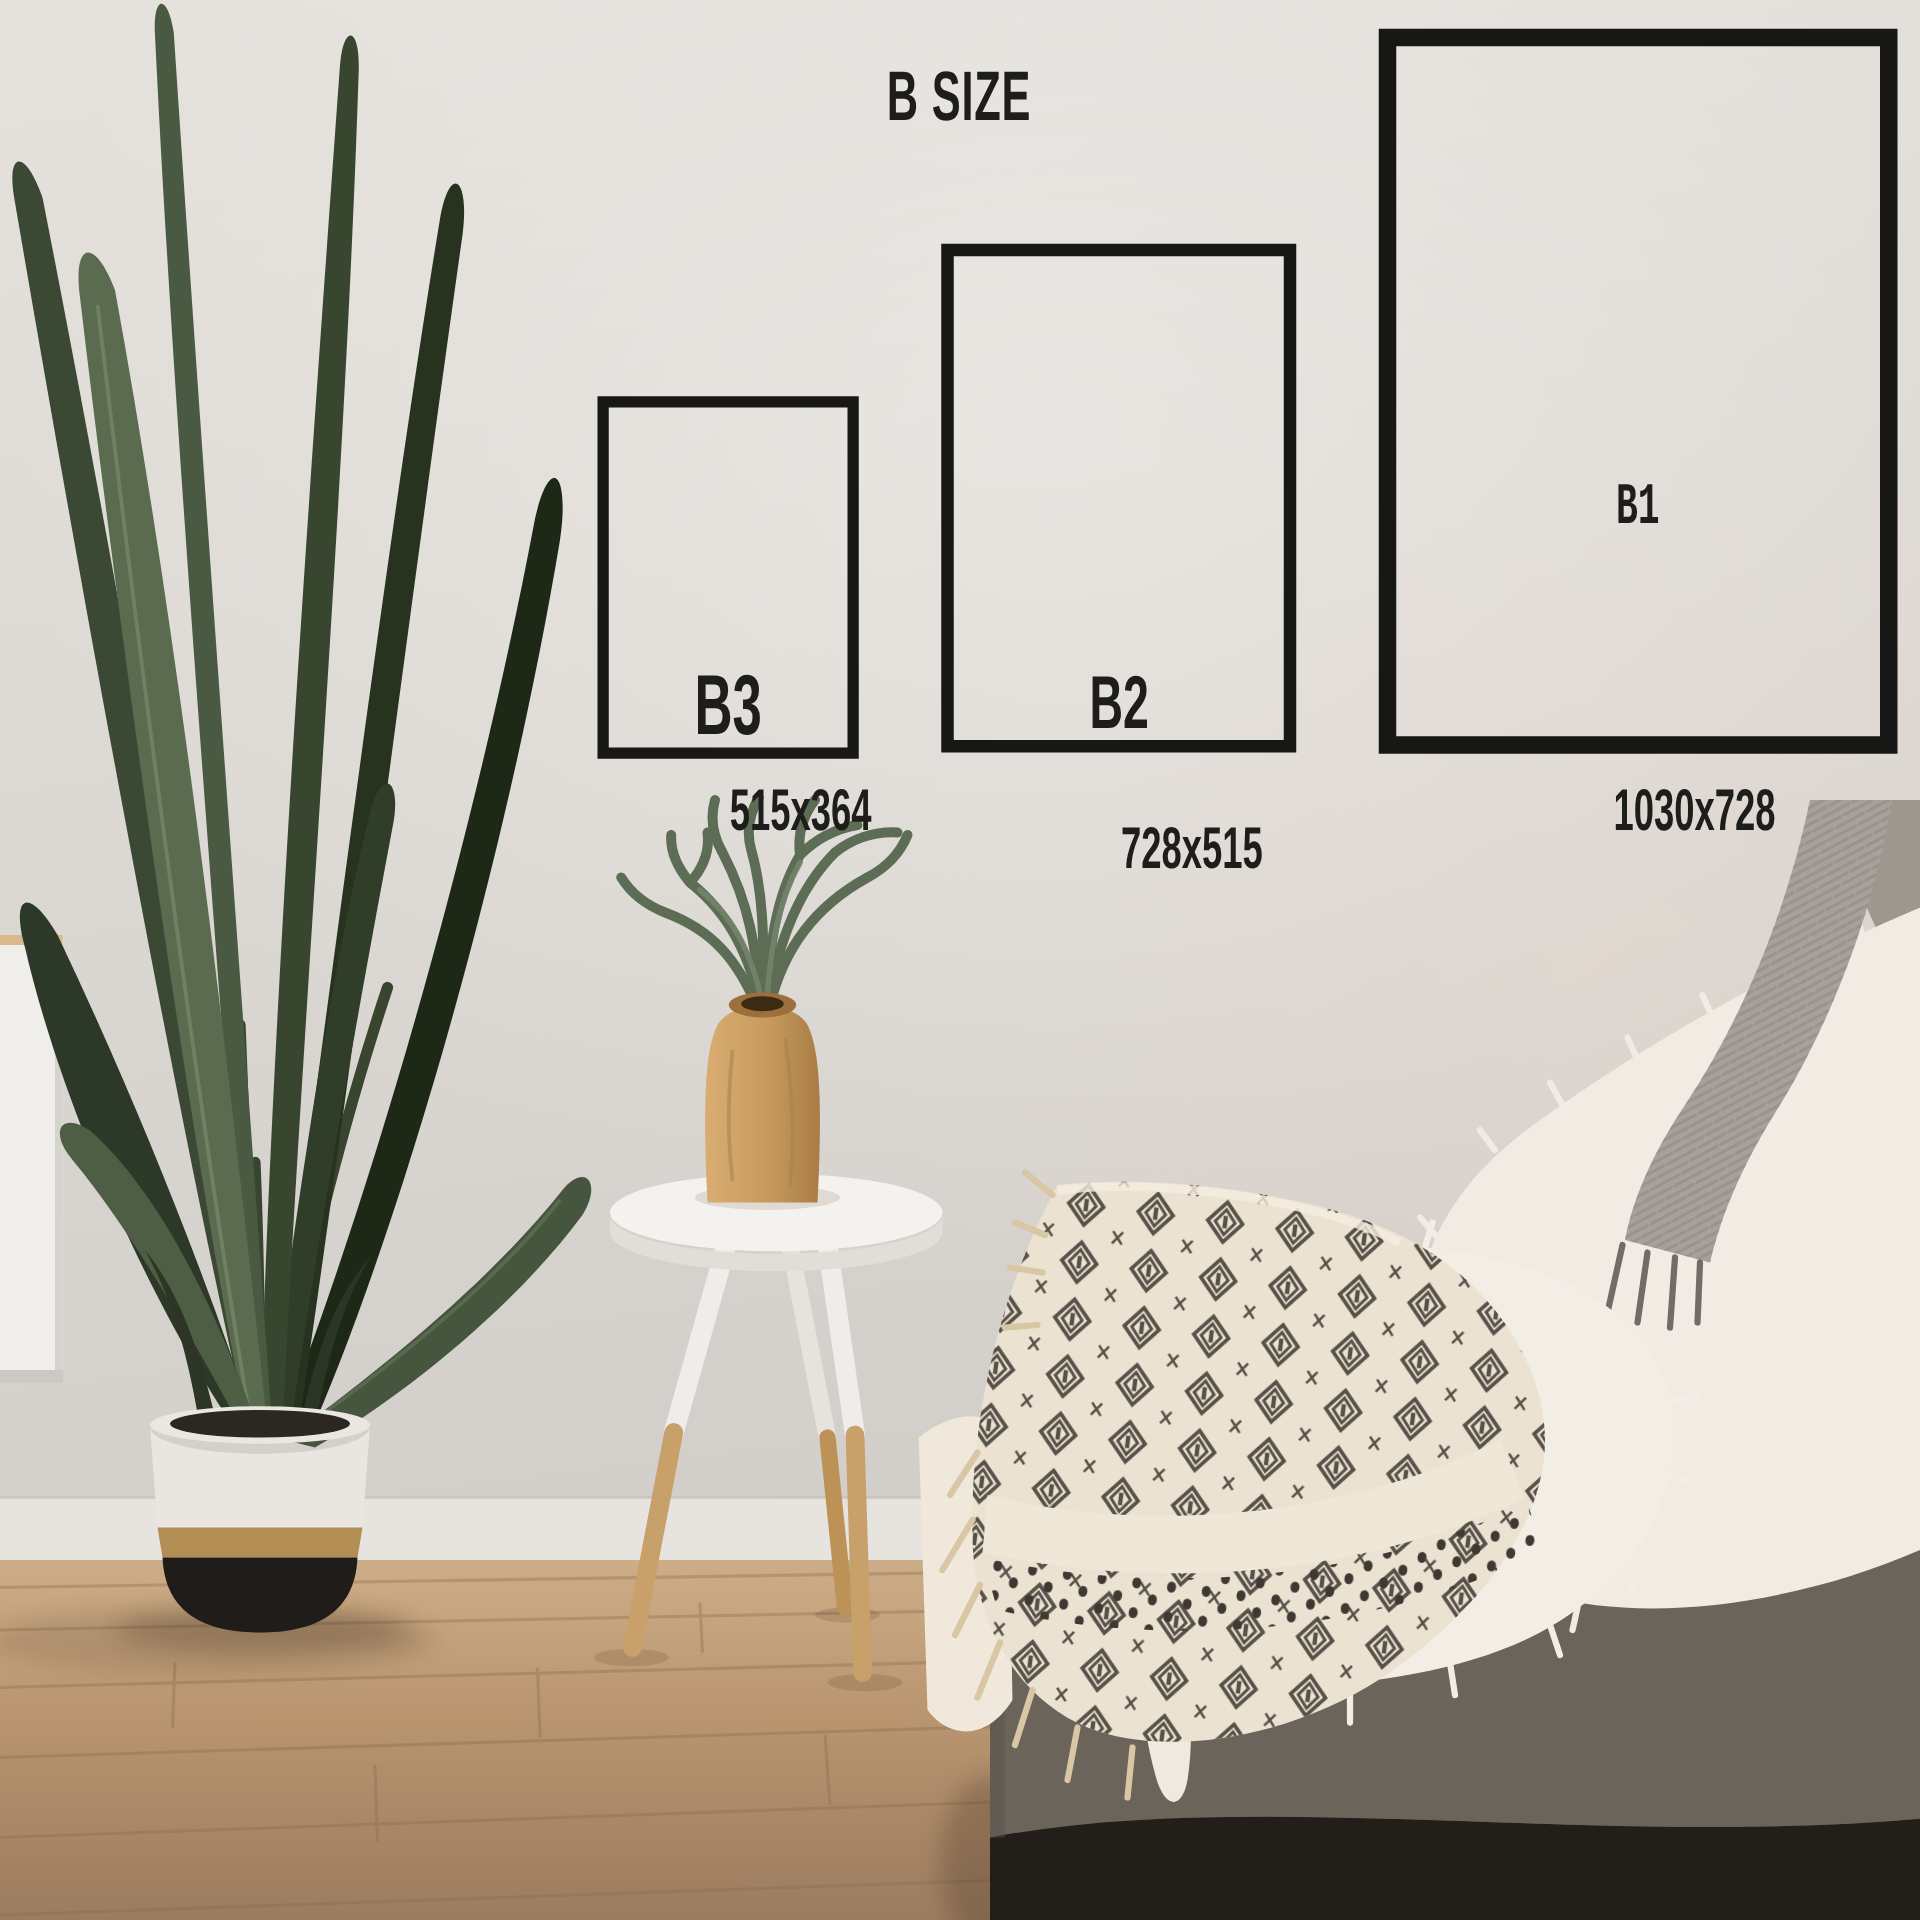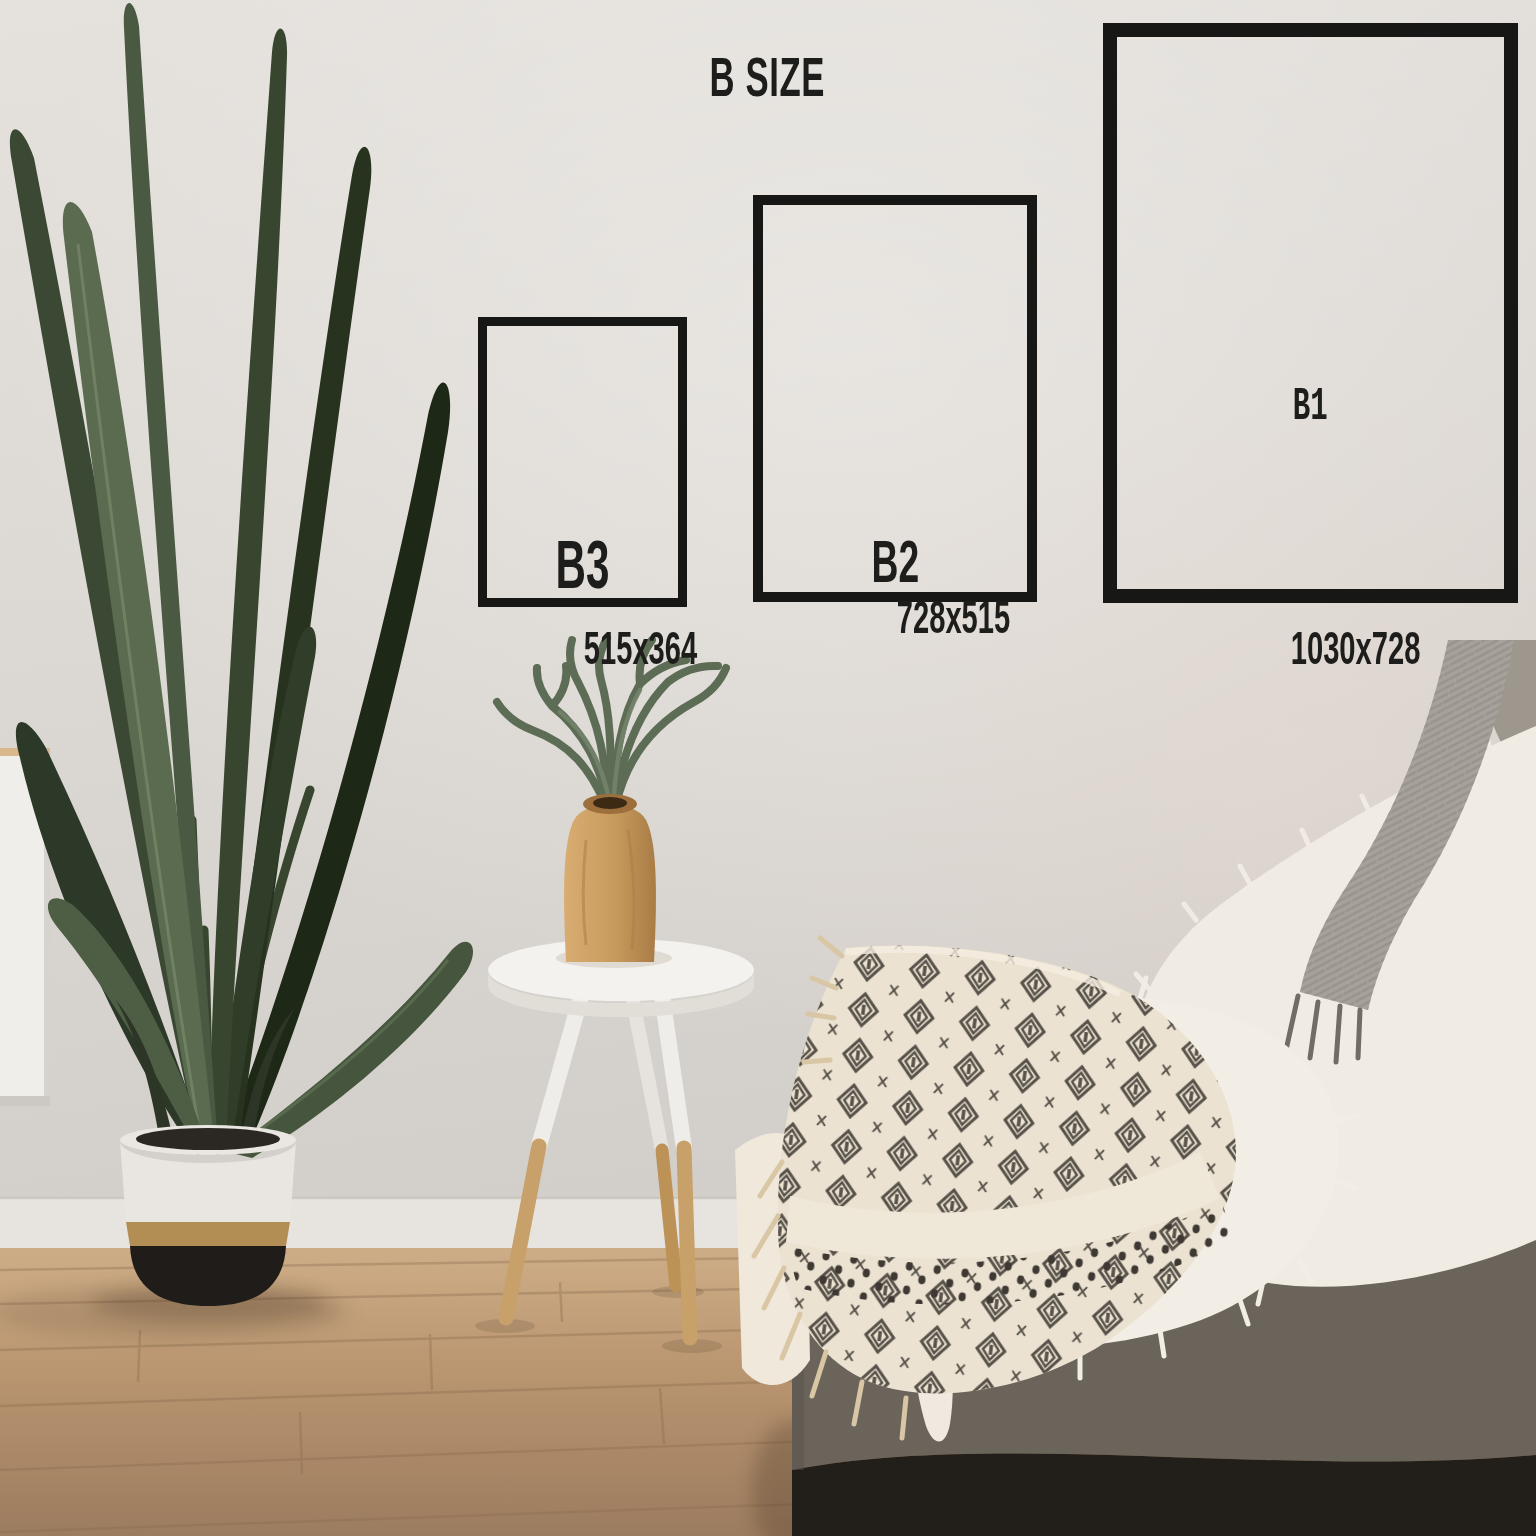--- a/index.html
+++ b/index.html
@@ -17,21 +17,21 @@
   .frame-b3{left:478px;top:317px;width:209px;height:290px;border-width:9px;}
   .frame-b2{left:753px;top:195px;width:284px;height:407px;border-width:10px;}
   .frame-b1{left:1103px;top:23px;width:415px;height:580px;border-width:14px;align-items:center;font-family:Liberation Mono, monospace;}
   .frame-b1 .flabel{padding-top:186px;}
   .flabel{color:#1d1d1b;font-weight:700;line-height:1;}
   .flabel-b3{font-size:68px;}
   .flabel-b2{font-size:60px;}
   .flabel-b1{font-size:47px;}
   .dim{font-size:47px;text-align:right;}
   .dim-b3{left:432px;top:624px;width:300px;}
-  .dim-b2{left:745px;top:593px;width:300px;}
+  .dim-b2{left:745px;top:654px;width:300px;}
   .dim-b1{left:1160px;top:624px;width:300px;}
 </style>
 </head>
 <body>
 
 <div class="stage">
 
 <svg class="scene" viewBox="0 0 1536 1536" xmlns="http://www.w3.org/2000/svg">
   <defs>
     <linearGradient id="wallGrad" x1="0" y1="0" x2="0.15" y2="1">

